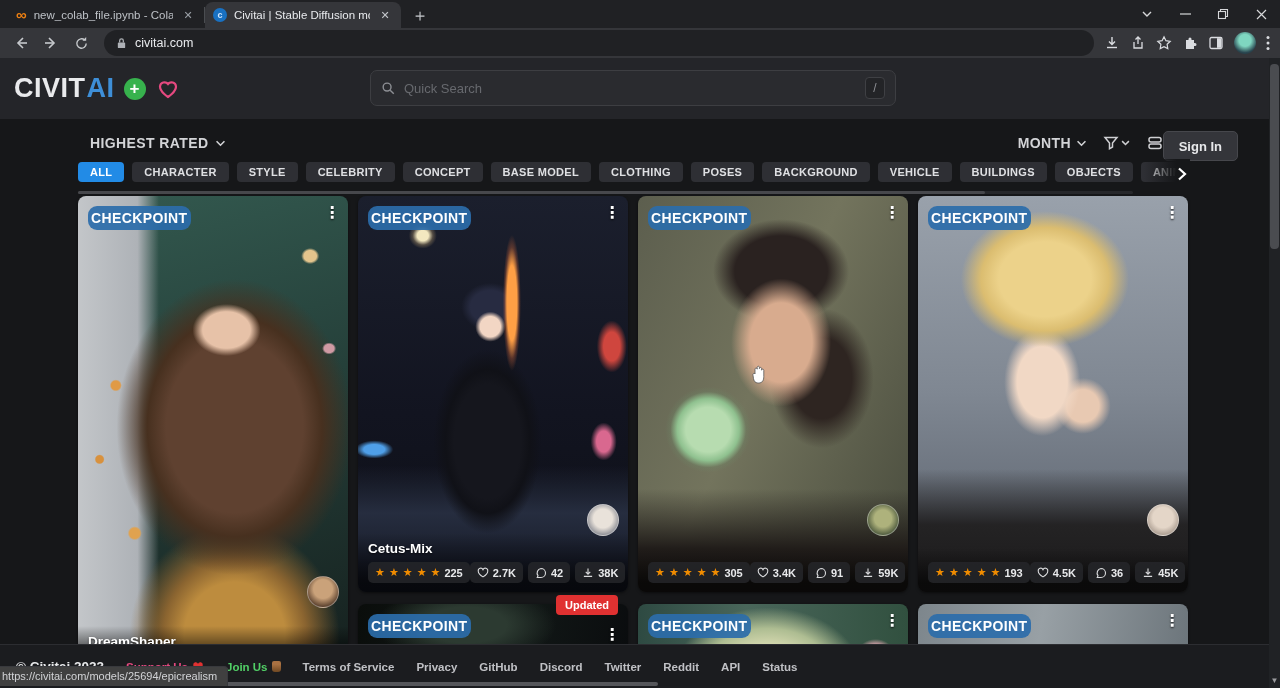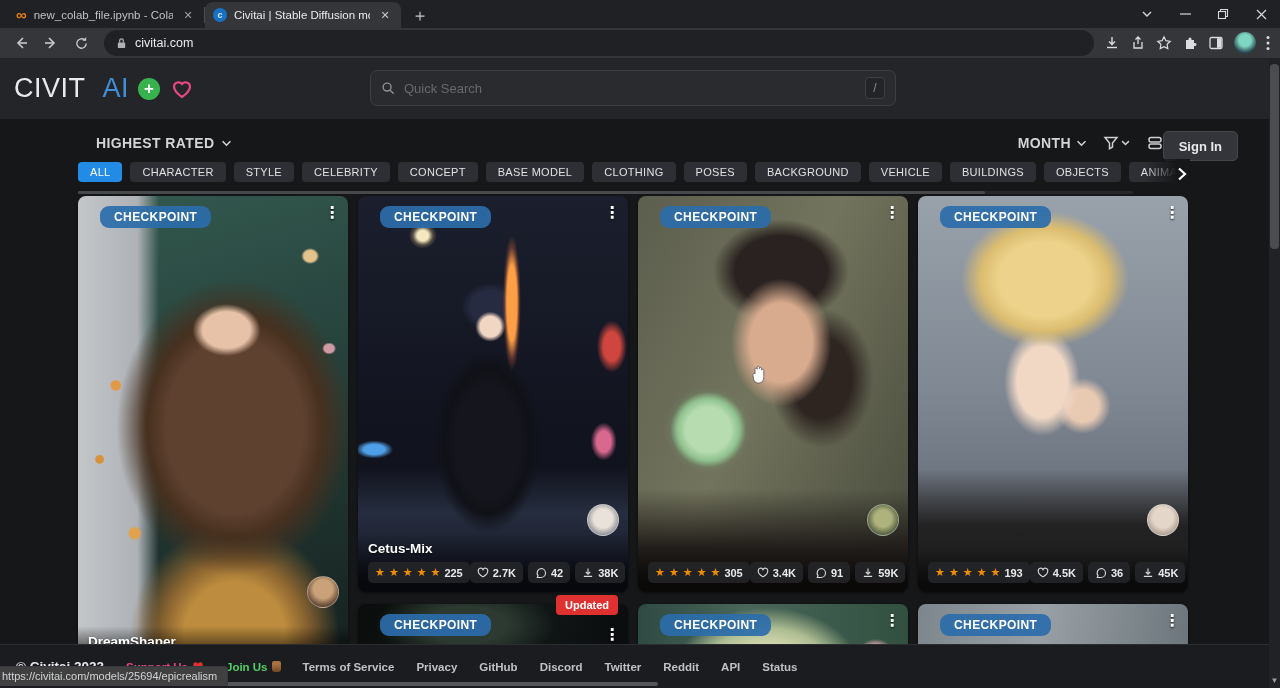--- a/index.html
+++ b/index.html
@@ -35,21 +35,21 @@
     display:flex; align-items:center; padding:0 12px; gap:8px; }
   .urlbar .url-text { color:#e8eaed; font-size:12.5px; }
   .tool-icons { display:flex; align-items:center; gap:10px; padding-right:2px; }
   .tool-icon { color:#dadce0; display:flex; align-items:center; justify-content:center; }
   .profile-avatar { width:22px; height:22px; border-radius:50%;
     background:radial-gradient(circle at 50% 38%, #7fd6c0 0 34%, #2a4650 70%, #1d2b33 100%); }
 
   
   .siteheader { position:absolute; left:0; top:58px; width:1280px; height:61px; background:#242529;
     display:flex; align-items:center; padding:0 14px; }
-  .logo { display:flex; align-items:center; gap:17px; font-weight:400; font-size:27px; letter-spacing:.5px; }
+  .logo { display:flex; align-items:center; gap:1px; font-weight:700; font-size:27px; letter-spacing:.5px; }
   .logo .lg1 { color:#e9eaec; }
   .logo .lg2 { color:#3e8fd8; }
   .logo-plus { width:22px; height:22px; border-radius:50%; background:#37b24d; margin-left:9px;
     display:flex; align-items:center; justify-content:center; color:#fff; font-size:17px; font-weight:700; line-height:1; }
   .logo-heart { margin-left:10px; color:#e64980; }
   .search-wrap { position:absolute; left:370px; top:12px; width:526px; height:36px;
     background:#2a2b2f; border:1px solid #3d3e42; border-radius:7px; display:flex; align-items:center; padding:0 10px; }
   .search-wrap input { flex:1; background:transparent; border:none; outline:none; color:#c7c8cb;
     font-size:13px; margin-left:8px; font-family:inherit; }
   .search-wrap input::placeholder { color:#67696e; }
@@ -60,42 +60,42 @@
     display:flex; align-items:center; } 
 
   
   .main { position:absolute; left:78px; top:119px; width:1112px; height:569px; }
 
   .nav-row { position:absolute; left:0; top:9px; width:1100px; height:30px; display:flex; align-items:center; }
   .seg-group { display:flex; align-items:center; }
   .seg-item { padding:5px 13px; font-size:13px; color:#9a9ca1; font-weight:500; }
   .seg-item.active { background:#3a3b40; border:1px solid #4b4c51; border-radius:5px; color:#f1f2f4; font-weight:700; }
   .seg-div { width:1px; height:16px; background:#404146; }
-  .sort-dd { display:flex; align-items:center; gap:6px; margin-left:18px; color:#d3d4d7;
+  .sort-dd { display:flex; align-items:center; gap:6px; margin-left:12px; color:#d3d4d7;
     font-size:14px; font-weight:700; letter-spacing:.4px; }
   .right-controls { margin-left:auto; display:flex; align-items:center; gap:16px; padding-right:14px; }
   .period-dd { display:flex; align-items:center; gap:5px; color:#d3d4d7; font-size:14px; font-weight:700; letter-spacing:.4px; }
   .icon-btn { color:#cfd0d3; display:flex; align-items:center; gap:2px; }
 
   .pills-row { position:absolute; left:0; top:43px; width:1112px; height:26px; display:flex; gap:8px;
     overflow:hidden; white-space:nowrap; }
   .pill { flex:none; display:inline-flex; align-items:center; padding:0 12px; height:20px;
-    background:#2e2f34; border-radius:4px; color:#dfe0e3; font-size:11px; font-weight:400; letter-spacing:.3px; }
+    background:#2e2f34; border-radius:4px; color:#dfe0e3; font-size:11px; font-weight:700; letter-spacing:.3px; }
   .pill.active { background:#228be6; color:#fff; }
   .pills-fade { position:absolute; right:0; top:40px; width:46px; height:30px;
     background:linear-gradient(90deg, rgba(22,23,25,0) 0%, #161719 70%); display:flex; align-items:center;
     justify-content:flex-end; padding-right:2px; color:#fff; }
   .pills-scrollbar { position:absolute; left:0; top:72px; width:1055px; height:3px; background:#26272a; border-radius:2px; }
   .pills-scrollbar .thumb { width:86%; height:3px; background:#47484c; border-radius:2px; }
 
   
   .card { position:absolute; width:270px; border-radius:8px; overflow:hidden; background:#202125;
     box-shadow:0 1px 3px rgba(0,0,0,.5); }
-  .badge-cp { position:absolute; top:10px; left:22px; background:rgba(43,108,170,.92); color:#fff;
-    font-size:12px; font-weight:700; letter-spacing:.4px; padding:4px 14px; border-radius:9px; }
+  .badge-cp { position:absolute; top:10px; left:10px; background:rgba(43,108,170,.92); color:#fff;
+    font-size:14px; font-weight:700; letter-spacing:.4px; padding:4px 3px; border-radius:9px; }
   .dots { position:absolute; top:4px; right:6px; width:20px; height:24px; display:flex; align-items:center;
     justify-content:center; color:#fff; text-shadow:0 1px 2px rgba(0,0,0,.8); }
   .dots::before { content:"\22EE"; font-size:16px; font-weight:700; }
   .card-avatar { position:absolute; right:9px; width:32px; height:32px; border-radius:50%;
     border:1px solid rgba(255,255,255,.35); }
   .card-overlay { position:absolute; left:0; right:0; bottom:0; padding:8px 10px 9px;
     background:linear-gradient(180deg, rgba(0,0,0,0) 0%, rgba(0,0,0,.62) 78%); }
   .card-title { color:#fff; font-size:13.5px; font-weight:700; text-shadow:0 1px 2px rgba(0,0,0,.7); }
   .stats-row { display:flex; align-items:center; justify-content:space-between; margin-top:6px; }
   .stat-pill { display:flex; align-items:center; gap:4px; background:rgba(38,39,43,.82); border-radius:5px;

